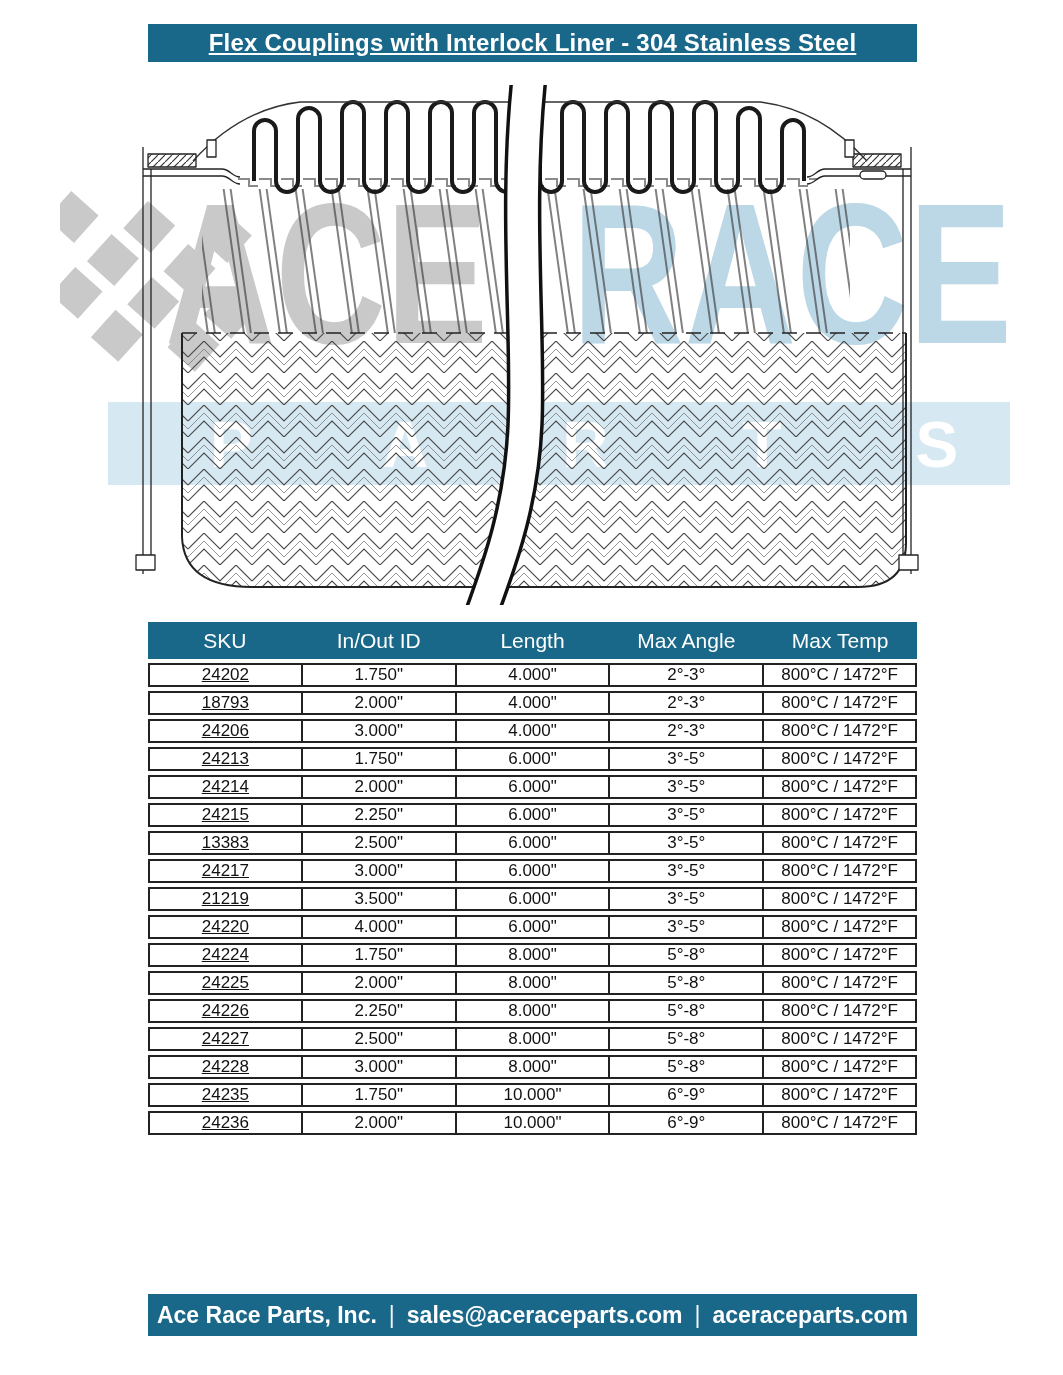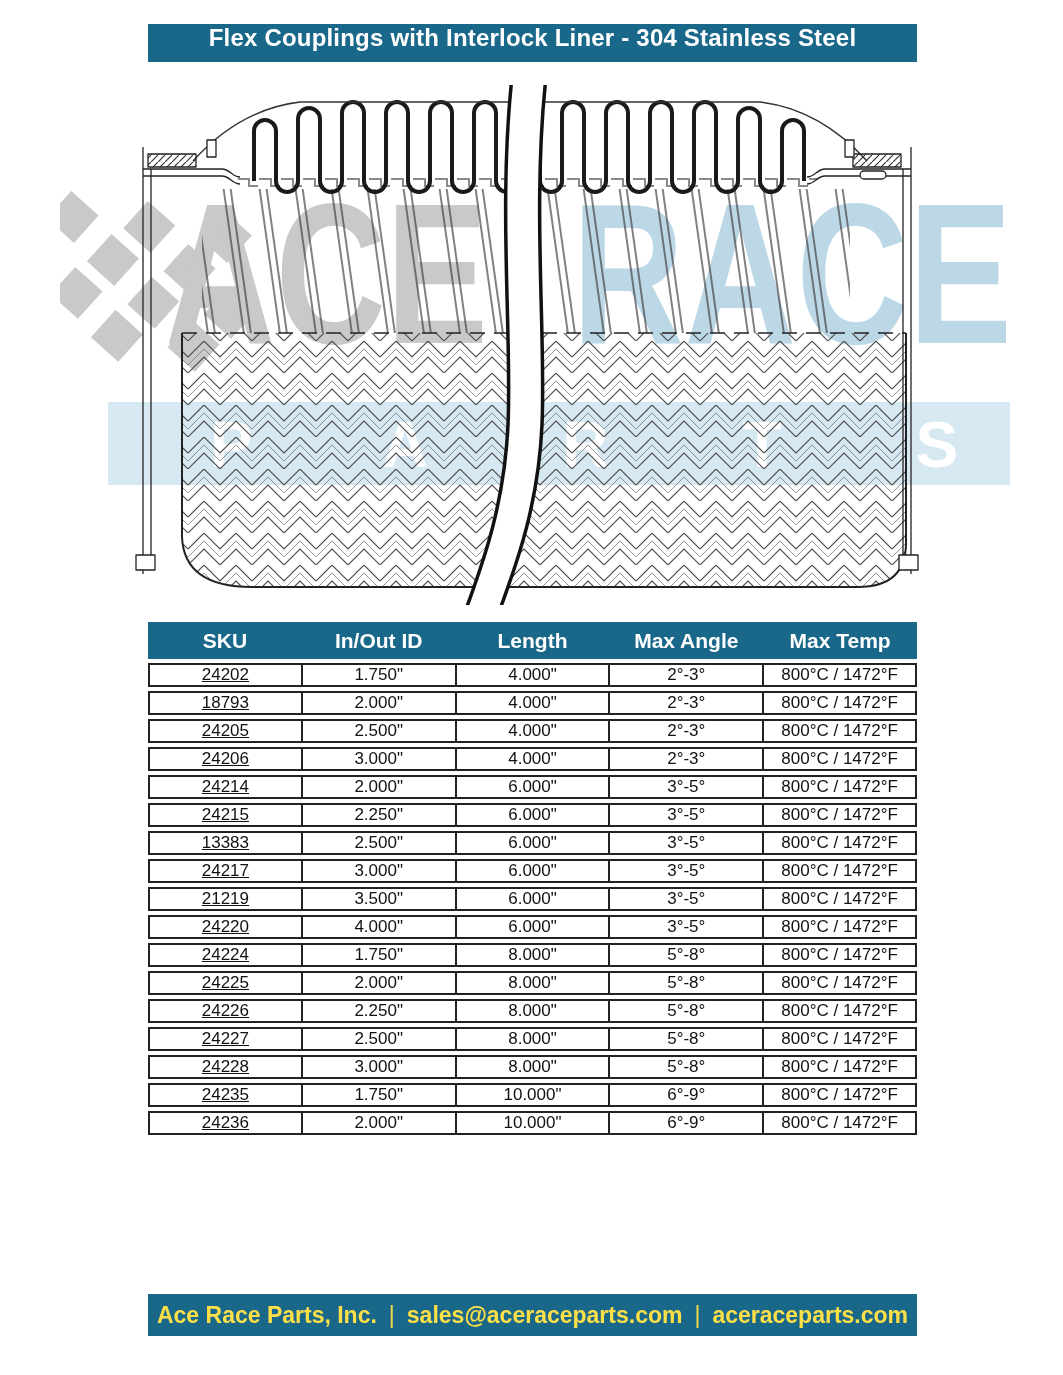--- a/index.html
+++ b/index.html
@@ -10,42 +10,42 @@
   }
   *{margin:0;padding:0;box-sizing:border-box;}
   html,body{background:#f2f2f2;}
   .sheet{
     position:relative;width:1063px;height:1375px;background:#ffffff;
     font-family:"Liberation Sans",sans-serif;overflow:hidden;margin:0 auto;
   }
   .title-bar{
     position:absolute;left:148px;top:24px;width:769px;height:38px;
     background:var(--accent-teal);color:#fff;
-    display:flex;align-items:flex-start;justify-content:center;
-    font-size:24px;font-weight:700;letter-spacing:0.2px;
+    display:flex;align-items:center;justify-content:center;
+    font-size:24px;font-weight:700;letter-spacing:0.2px;text-decoration:underline;
   }
   .drawing{position:absolute;left:60px;top:85px;width:950px;height:520px;}
   .spec-table{
     position:absolute;left:148px;top:618px;width:769px;
     border-collapse:separate;border-spacing:0 4px;table-layout:fixed;
     text-align:center;color:#111;
   }
   .spec-table thead th{
     background:var(--accent-teal);color:#fff;
-    font-size:21px;font-weight:700;height:37px;padding:0;
+    font-size:21px;font-weight:400;height:37px;padding:0;
   }
   .spec-table tbody td{
     border:2px solid #222;border-left-width:1px;border-right-width:1px;
     height:24px;padding:0 2px;font-size:17px;background:#fff;
   }
   .spec-table tbody td:first-child{border-left-width:2px;text-decoration:underline;}
   .spec-table tbody td:last-child{border-right-width:2px;}
   .footer-bar{
     position:absolute;left:148px;top:1294px;width:769px;height:42px;
-    background:var(--accent-teal);color:#fde047;
+    background:var(--accent-teal);color:#ffffff;
     display:flex;align-items:center;justify-content:center;gap:12px;
     font-size:23px;font-weight:700;
   }
   .footer-bar .sep{font-weight:400;opacity:.95;}
   svg text{font-family:"Liberation Sans",sans-serif;}
 </style>
 </head>
 <body>
 
 <div class="sheet">
@@ -171,31 +171,31 @@
           <td>800°C / 1472°F</td>
         </tr>
         <tr>
           <td>18793</td>
           <td>2.000"</td>
           <td>4.000"</td>
           <td>2°-3°</td>
           <td>800°C / 1472°F</td>
         </tr>
         <tr>
-          <td>24205</td>
-          <td>2.500"</td>
-          <td>4.000"</td>
-          <td>2°-3°</td>
-          <td>800°C / 1472°F</td>
-        </tr>
-        <tr>
           <td>24206</td>
           <td>3.000"</td>
           <td>4.000"</td>
           <td>2°-3°</td>
+          <td>800°C / 1472°F</td>
+        </tr>
+        <tr>
+          <td>24213</td>
+          <td>1.750"</td>
+          <td>6.000"</td>
+          <td>3°-5°</td>
           <td>800°C / 1472°F</td>
         </tr>
         <tr>
           <td>24214</td>
           <td>2.000"</td>
           <td>6.000"</td>
           <td>3°-5°</td>
           <td>800°C / 1472°F</td>
         </tr>
         <tr>

